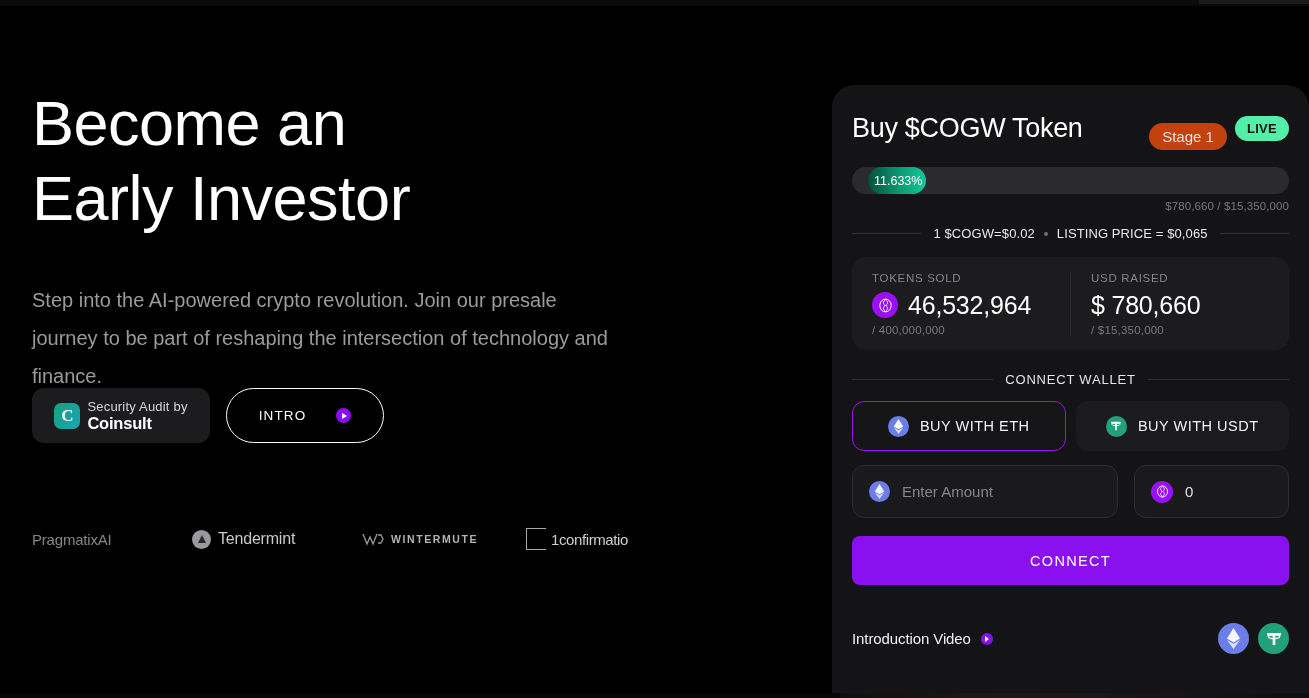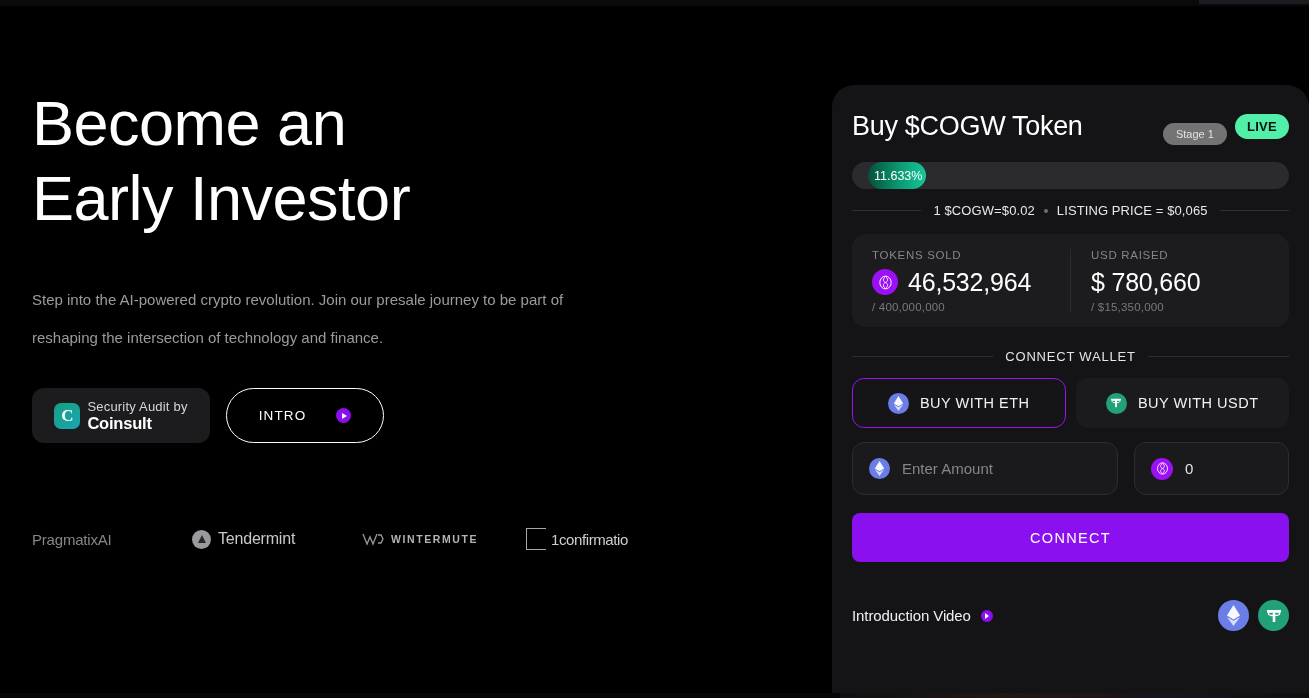--- a/index.html
+++ b/index.html
@@ -36,21 +36,21 @@
   .hero h1 {
     font-size: 63px;
     line-height: 75px;
     font-weight: 400;
     color: #ffffff;
     letter-spacing: -0.5px;
   }
   .hero h1 .line { display: block; }
   .hero p {
     margin-top: 45px;
-    font-size: 15px;
+    font-size: 20px;
     line-height: 38px;
     color: #9b9b9e;
     font-weight: 400;
     max-width: 580px;
   }
 
   .cta-row {
     position: absolute; left: 32px; top: 388px;
     display: flex; align-items: center; gap: 16px;
   }
@@ -134,22 +134,22 @@
     border-top-left-radius: 22px;
     border-top-right-radius: 22px;
     padding: 22px 20px 0 20px;
   }
   .card-head { display: flex; align-items: center; justify-content: space-between; text-align: right; }
   .card-title {
     font-size: 27px; color: #ffffff; font-weight: 400; letter-spacing: -.3px;
   }
   .badges { display: flex; align-items: center; gap: 8px; }
   .badge-stage {
-    background: #737373; color: #e2e2e5;
-    font-size: 11px; padding: 5px 13px; border-radius: 14px; margin-top: 16px;
+    background: #c2410c; color: #e2e2e5;
+    font-size: 15px; padding: 5px 13px; border-radius: 14px; margin-top: 16px;
   }
   .badge-live {
     background: #52efa9; color: #08130d;
     font-size: 13px; font-weight: 700; padding: 5px 12px; border-radius: 14px;
     letter-spacing: .3px;
   }
 
   .progress-wrap { margin-top: 17px; }
   .progress-track {
     height: 27px; width: 100%;
@@ -334,20 +334,21 @@
       <span class="badge-live">LIVE</span>
     </div>
   </div>
 
   <div class="progress-wrap">
     <div class="progress-track">
       <div class="progress-fill" style="width: 11.633%;">
         <span class="progress-label">11.633%</span>
       </div>
     </div>
+    <div class="progress-sub">$780,660 / $15,350,000</div>
   </div>
 
   <div class="price-row">
     <span class="rule"></span>
     <span class="price-text">
       <span>1 $COGW=$0.02</span>
       <span class="price-dot"></span>
       <span>LISTING PRICE = $0,065</span>
     </span>
     <span class="rule"></span>

